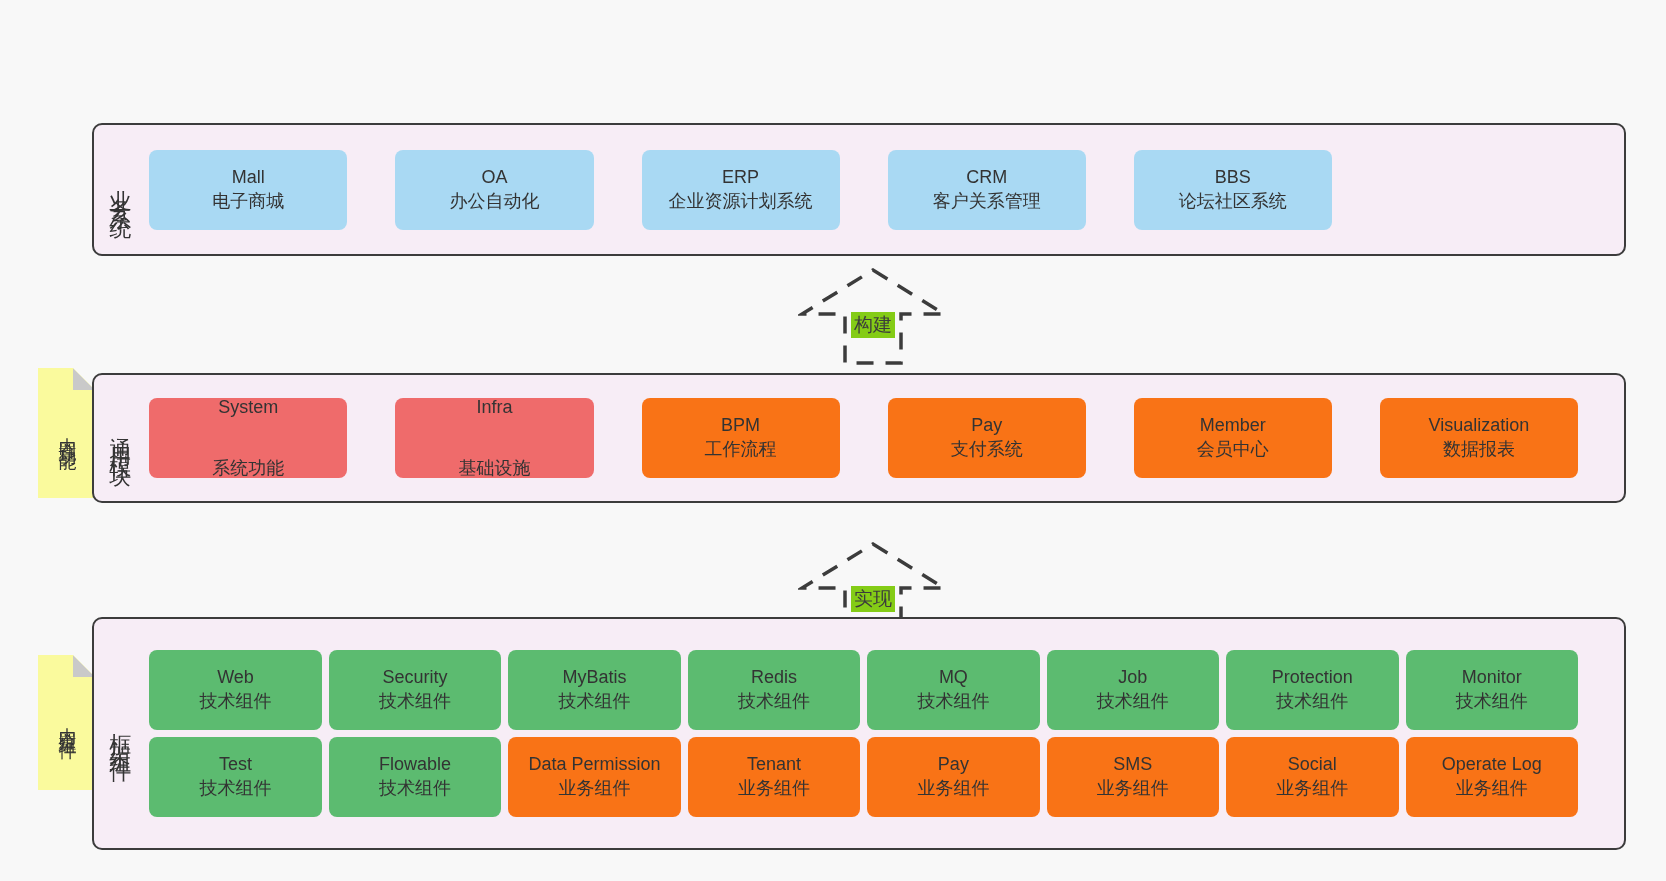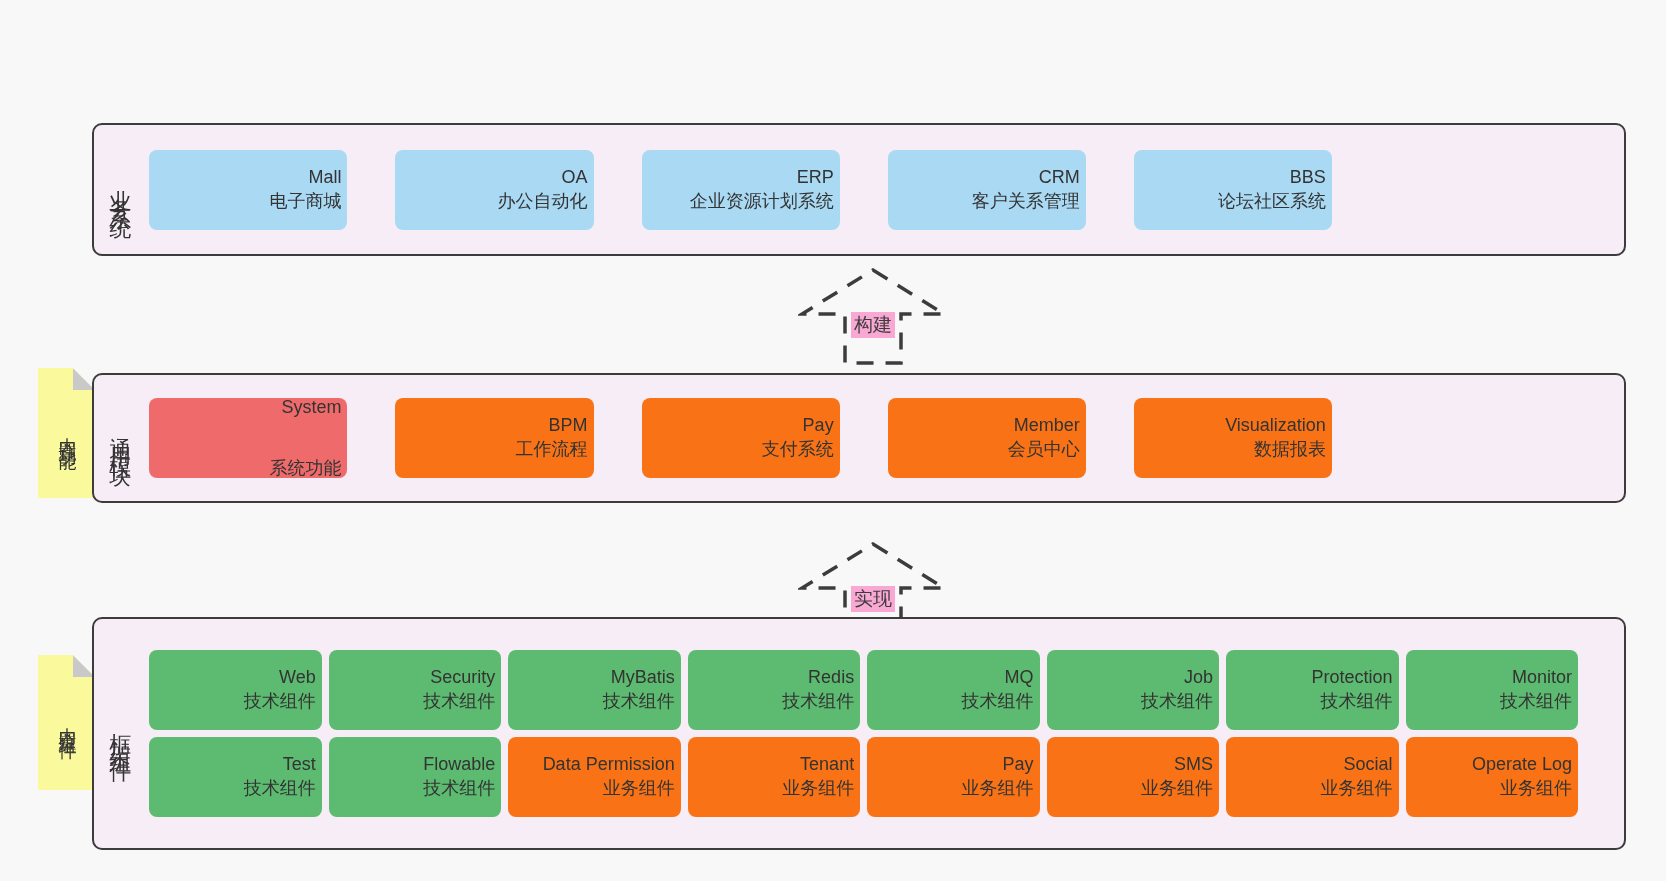--- a/index.html
+++ b/index.html
@@ -55,21 +55,21 @@
     margin-right: 46px;
     gap: 7px;
   }
 
   
   .box {
     height: 80px;
     border-radius: 8px;
     display: flex;
     flex-direction: column;
-    align-items: flex-end;
+    align-items: center;
     justify-content: center;
     text-align: center;
     font-size: 18px;
     line-height: 1.32;
     padding: 2px 6px;
   }
   .box .t, .box .s { display: block; }
   .blue { background: #a9d9f3; }
   .red  { background: #ef6b6b; gap: 37px; }
   .pink { background: #f97316; }
@@ -114,21 +114,21 @@
     left: 798px;
   }
   .arrow-build     { top: 266px; }
   .arrow-implement { top: 540px; }
   .arrow svg { display: block; }
   .arrow .alabel {
     position: absolute;
     left: 50%;
     top: 46px;
     transform: translateX(-50%);
-    background: #f9a8d4;
+    background: #84cc16;
     padding: 0 3px;
     font-size: 19px;
     color: #3c3c3c;
     white-space: nowrap;
   }
 </style>
 </head>
 <body>
 
 <div class="sticky sticky-modules">
@@ -171,20 +171,24 @@
   <span class="alabel">构建</span>
 </div>
 
 <div class="panel panel-modules">
   <div class="vlabel">通用模块</div>
   <div class="grid6">
     <div class="box red">
       <span class="t">System</span>
       <span class="s">系统功能</span>
     </div>
+    <div class="box red">
+      <span class="t">Infra</span>
+      <span class="s">基础设施</span>
+    </div>
     <div class="box pink">
       <span class="t">BPM</span>
       <span class="s">工作流程</span>
     </div>
     <div class="box pink">
       <span class="t">Pay</span>
       <span class="s">支付系统</span>
     </div>
     <div class="box pink">
       <span class="t">Member</span>

